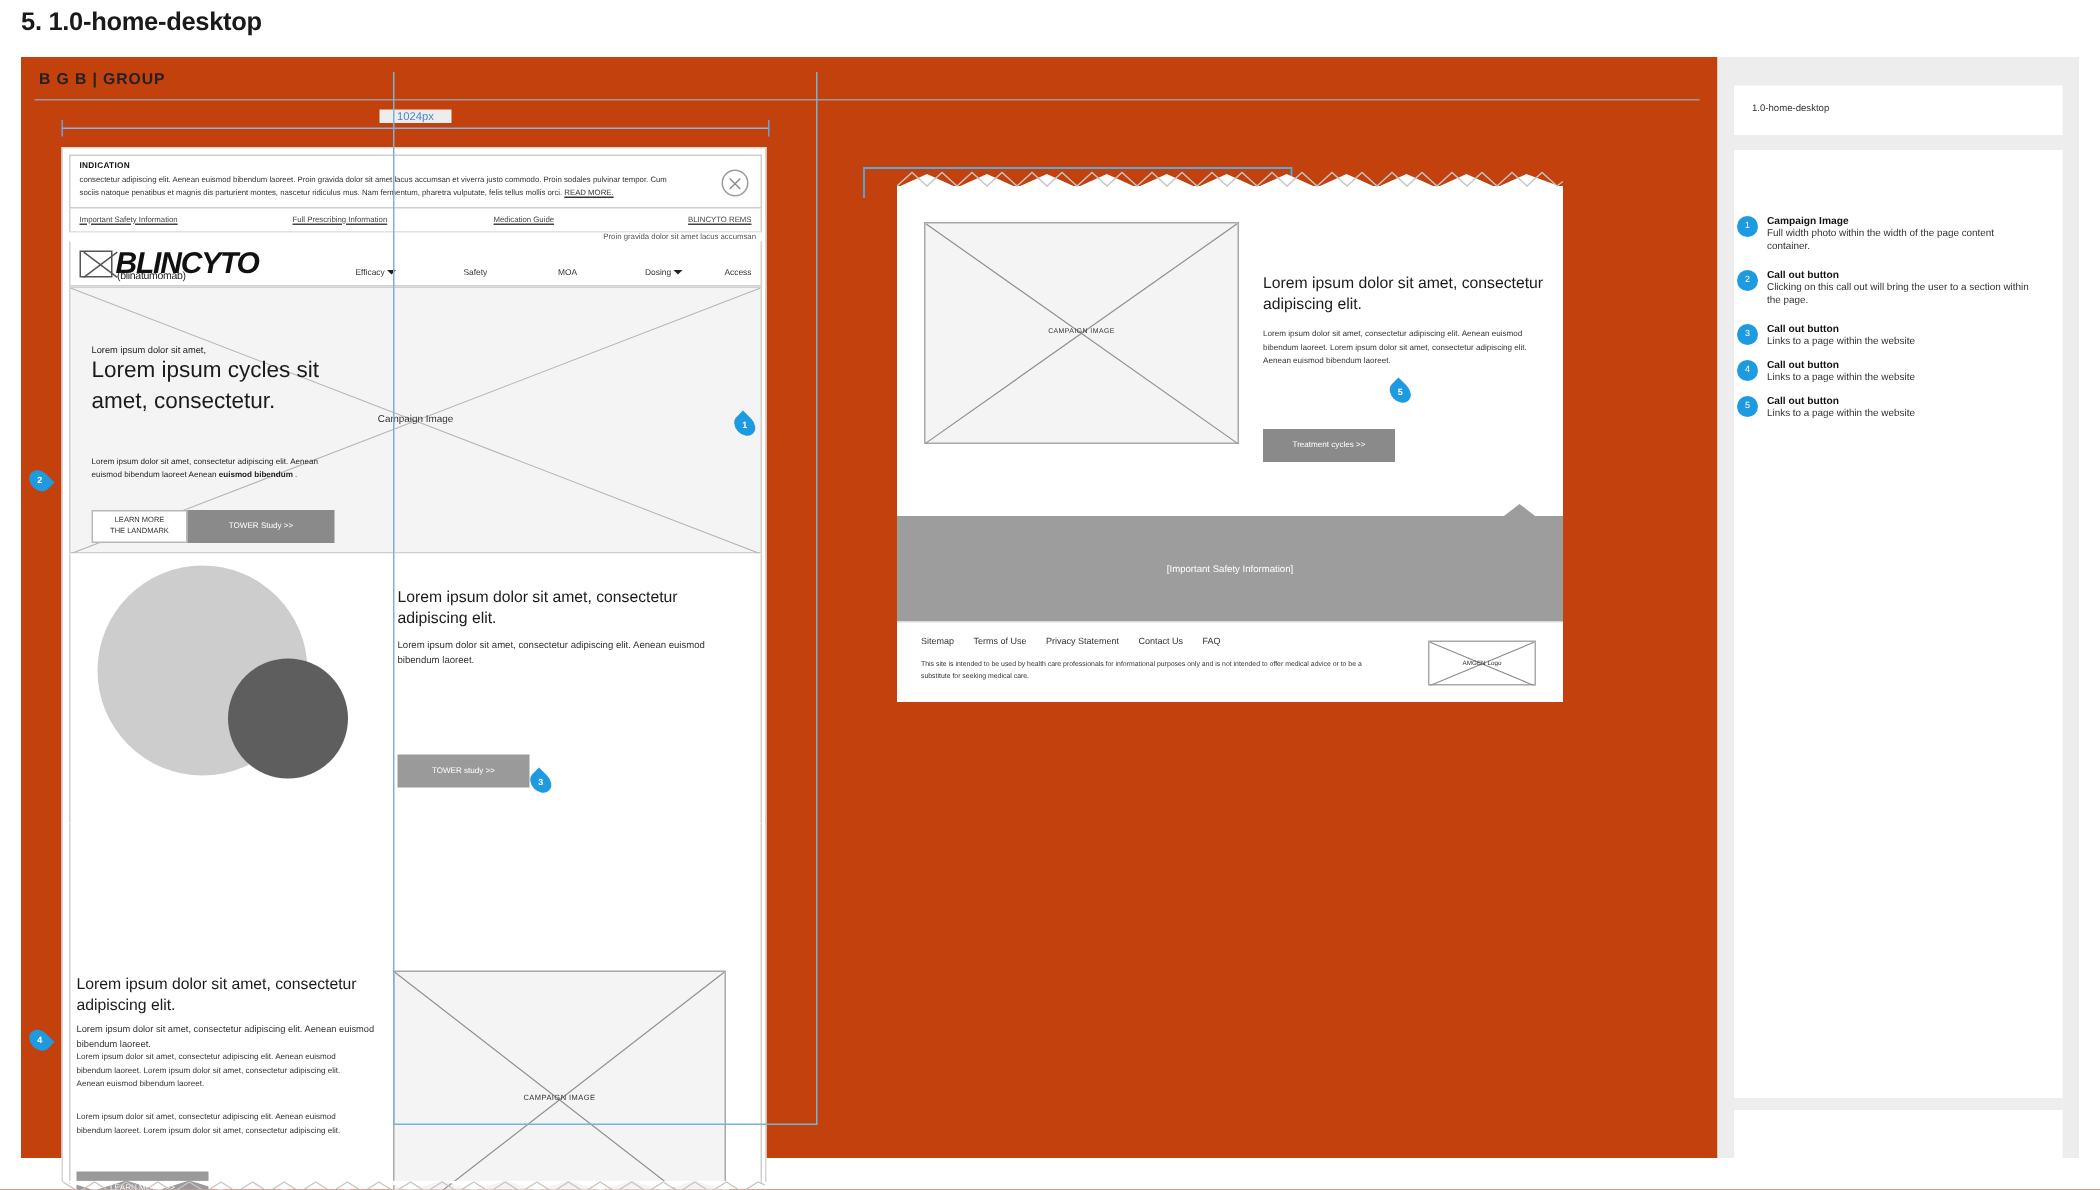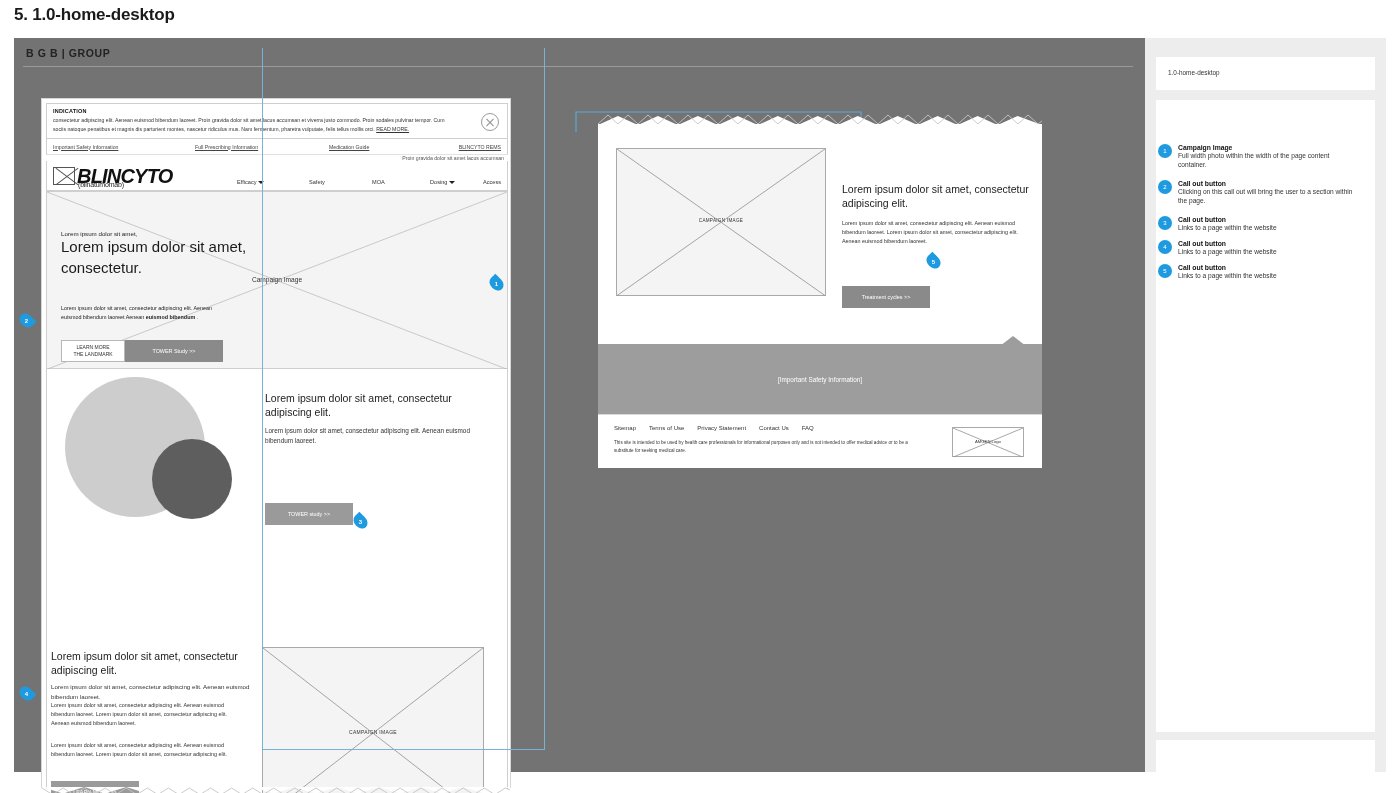--- a/index.html
+++ b/index.html
@@ -13,21 +13,21 @@
   
   .page-title {
     position: absolute; left: 14px; top: 5px;
     font-size: 17px; font-weight: bold; color: #1a1a1a;
     letter-spacing: -0.2px;
   }
   
   .canvas {
     position: absolute; left: 14px; top: 38px;
     width: 1131px; height: 734px;
-    background: #737373;
+    background: #c2410c;
   }
   .canvas-label {
     position: absolute; left: 12px; top: 9px;
     font-size: 10.5px; font-weight: bold; color: #222;
     letter-spacing: 0.6px;
   }
   .canvas-rule {
     position: absolute; left: 9px; top: 28px; width: 1110px;
     height: 1px; background: #9a9a9a;
   }
@@ -369,20 +369,26 @@
 </head>
 <body>
 
 <div class="page-title">5. 1.0-home-desktop</div>
 
 <div class="canvas">
 
   <div class="canvas-label">B G B | GROUP</div>
   <div class="canvas-rule"></div>
 
+  <div class="measure">
+    <div class="line"></div>
+    <div class="cap l"></div>
+    <div class="cap r"></div>
+    <div class="txt">1024px</div>
+  </div>
 
   <div class="wfA">
 
     <div class="indication">
       <div class="lab">INDICATION</div>
       <div class="body"><span>consectetur adipiscing elit. Aenean euismod bibendum laoreet. Proin gravida dolor sit amet lacus accumsan et viverra justo commodo. Proin sodales pulvinar tempor. Cum sociis natoque penatibus et magnis dis parturient montes, nascetur ridiculus mus. Nam fermentum, pharetra vulputate, felis tellus mollis orci. </span><span class="readmore">READ MORE.</span></div>
       <div class="close-icon"></div>
     </div>
 
     <div class="utilnav">
@@ -404,21 +410,21 @@
       <div class="navitem" style="right:6px"><span>Access</span></div>
     </div>
 
     <div class="hero">
       <svg class="xbox-lines" viewBox="0 0 462 178" preserveAspectRatio="none">
         <line x1="0" y1="0" x2="462" y2="178" stroke="#b5b5b5" stroke-width="0.7"></line>
         <line x1="462" y1="0" x2="0" y2="178" stroke="#b5b5b5" stroke-width="0.7"></line>
       </svg>
       <div class="campaign-lab">Campaign Image</div>
       <h5>Lorem ipsum dolor sit amet,</h5>
-      <h1>Lorem ipsum dolor sit amet, consectetur.</h1>
+      <h1>Lorem ipsum cycles sit amet, consectetur.</h1>
       <p><span>Lorem ipsum dolor sit amet, consectetur adipiscing elit. Aenean euismod bibendum laoreet Aenean </span><b>euismod bibendum</b><span> .</span></p>
       <div class="btn-split">
         <div class="btn-ghost">
           <span>LEARN MORE</span>
           <span>THE LANDMARK</span>
         </div>
         <div class="btn-solid">TOWER Study &gt;&gt;</div>
       </div>
     </div>
 

